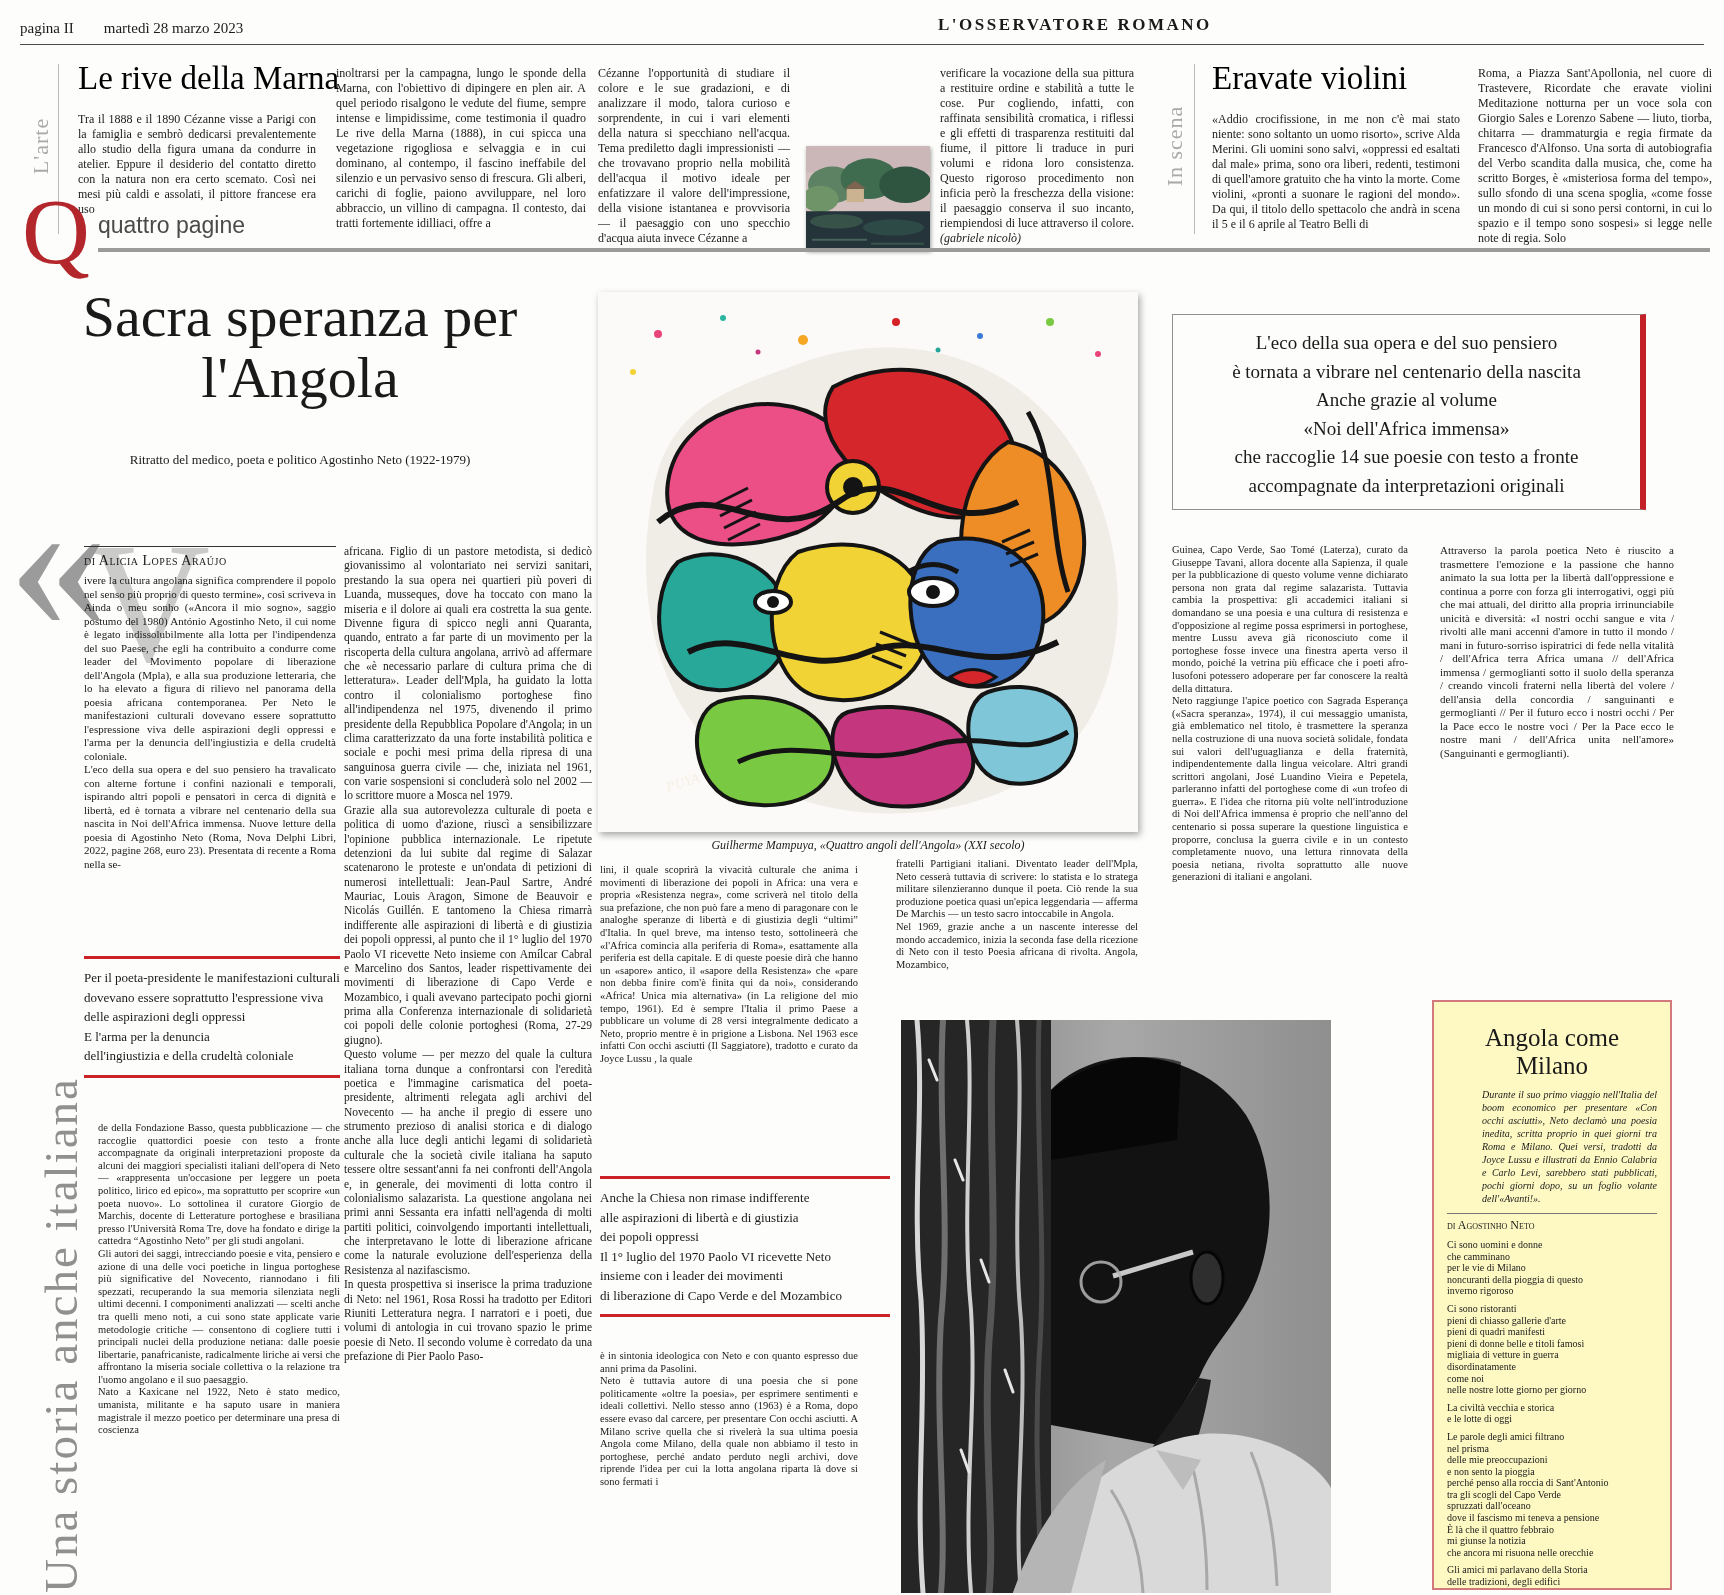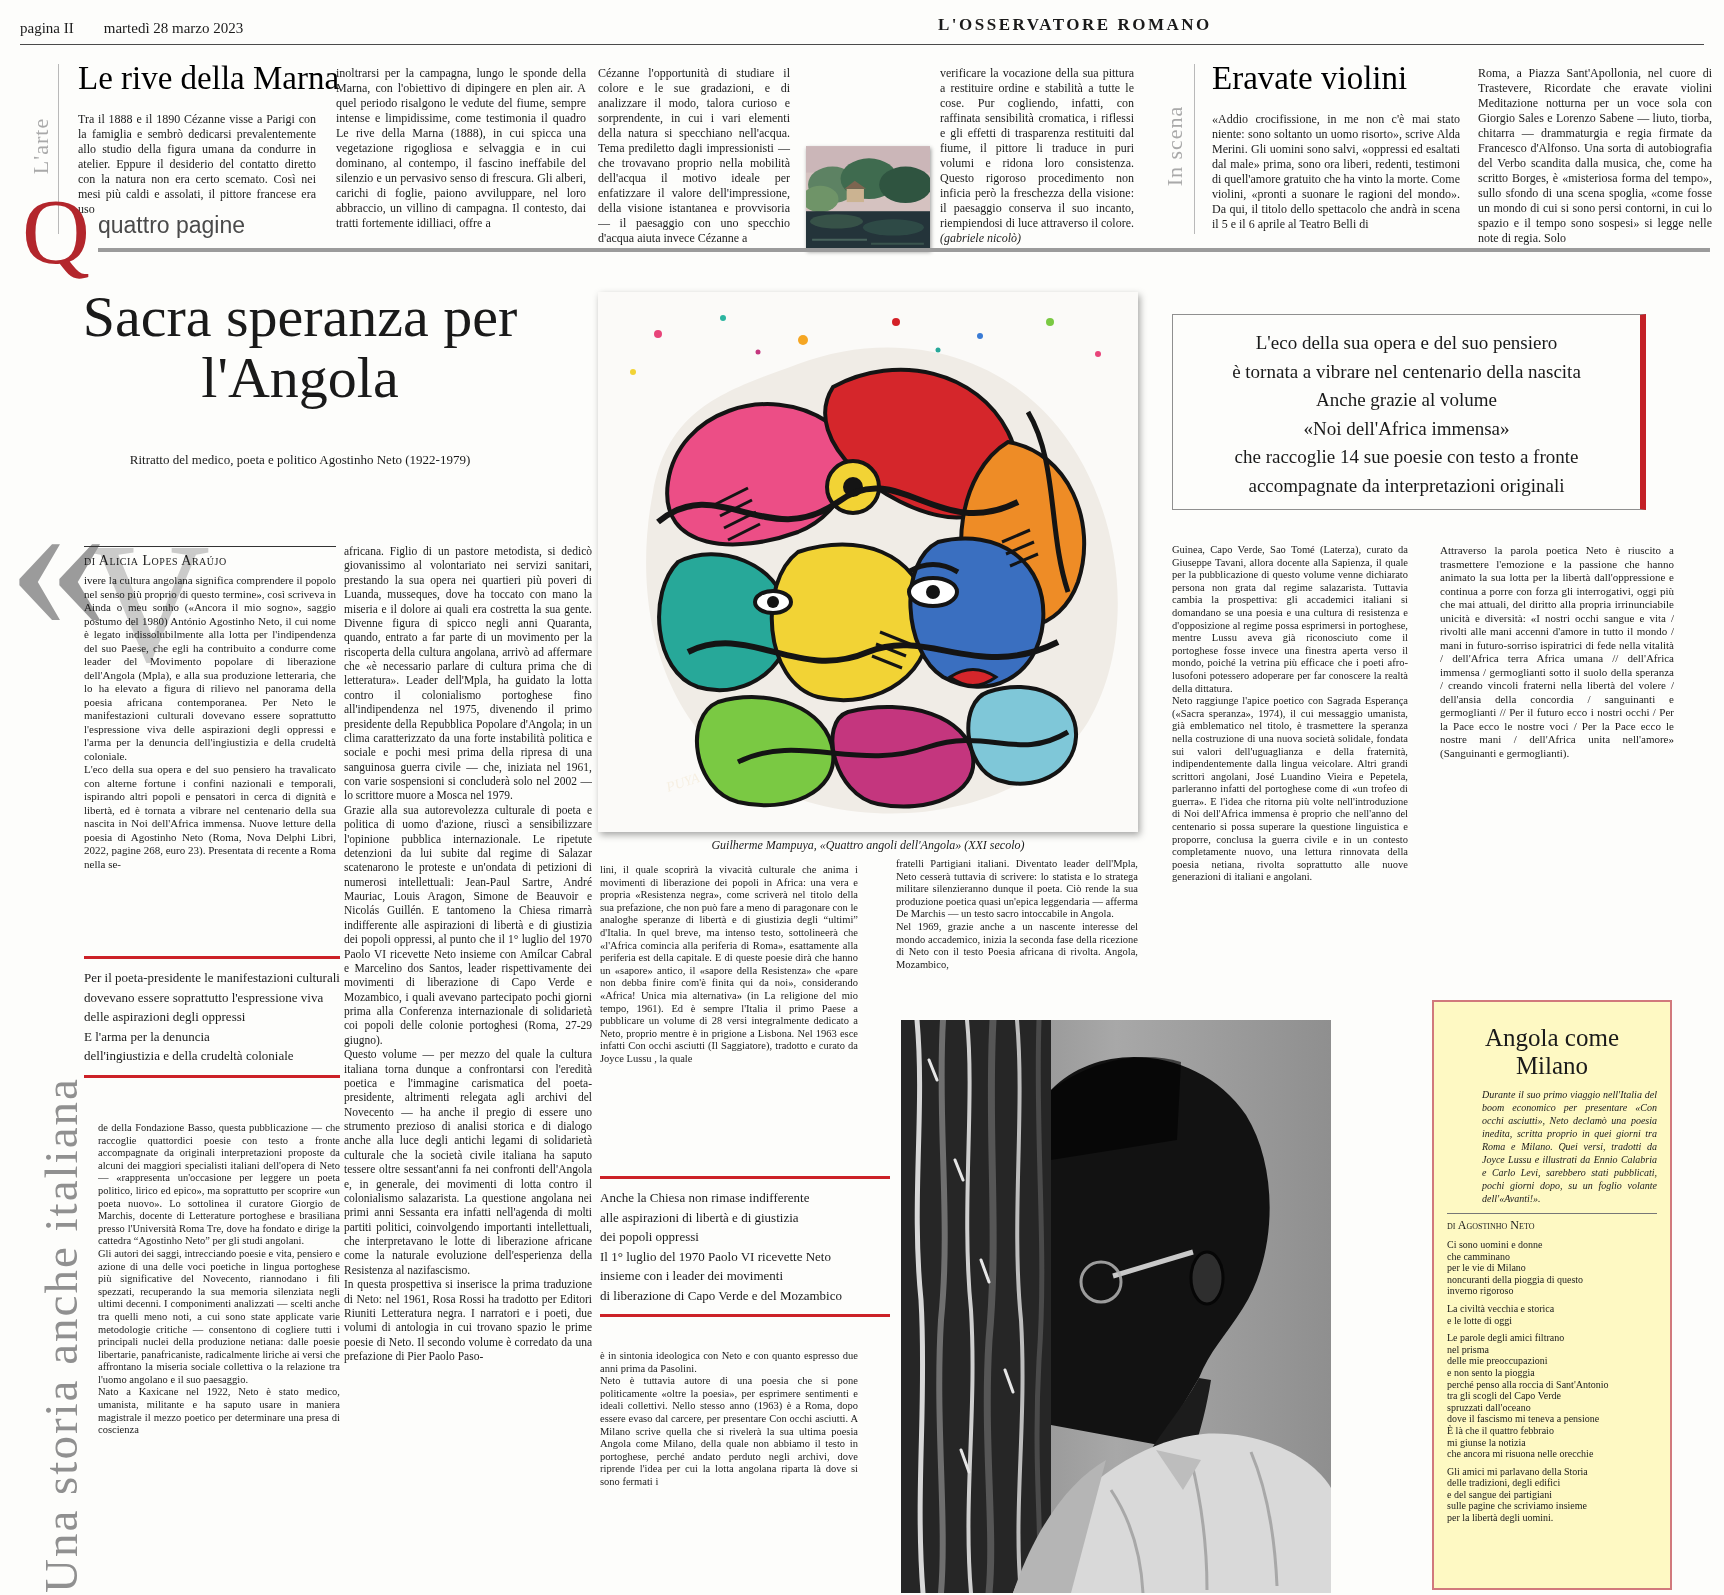--- a/index.html
+++ b/index.html
@@ -249,20 +249,28 @@
   <div class="abs angola-box">
     <div class="angola-title">Angola come Milano</div>
     <div class="angola-intro">Durante il suo primo viaggio nell'Italia del boom economico per presentare «Con occhi asciutti», Neto declamò una poesia inedita, scritta proprio in quei giorni tra Roma e Milano. Quei versi, tradotti da Joyce Lussu e illustrati da Ennio Calabria e Carlo Levi, sarebbero stati pubblicati, pochi giorni dopo, su un foglio volante dell'«Avanti!».</div>
     <div class="angola-rule"></div>
     <div class="angola-byline">di Agostinho Neto</div>
     <div class="stanza">Ci sono uomini e donne
 che camminano
 per le vie di Milano
 noncuranti della pioggia di questo
 inverno rigoroso</div>
+    <div class="stanza">Ci sono ristoranti
+pieni di chiasso gallerie d'arte
+pieni di quadri manifesti
+pieni di donne belle e titoli famosi
+migliaia di vetture in guerra
+disordinatamente
+come noi
+nelle nostre lotte giorno per giorno</div>
     <div class="stanza">La civiltà vecchia e storica
 e le lotte di oggi</div>
     <div class="stanza">Le parole degli amici filtrano
 nel prisma
 delle mie preoccupazioni
 e non sento la pioggia
 perché penso alla roccia di Sant'Antonio
 tra gli scogli del Capo Verde
 spruzzati dall'oceano
 dove il fascismo mi teneva a pensione

